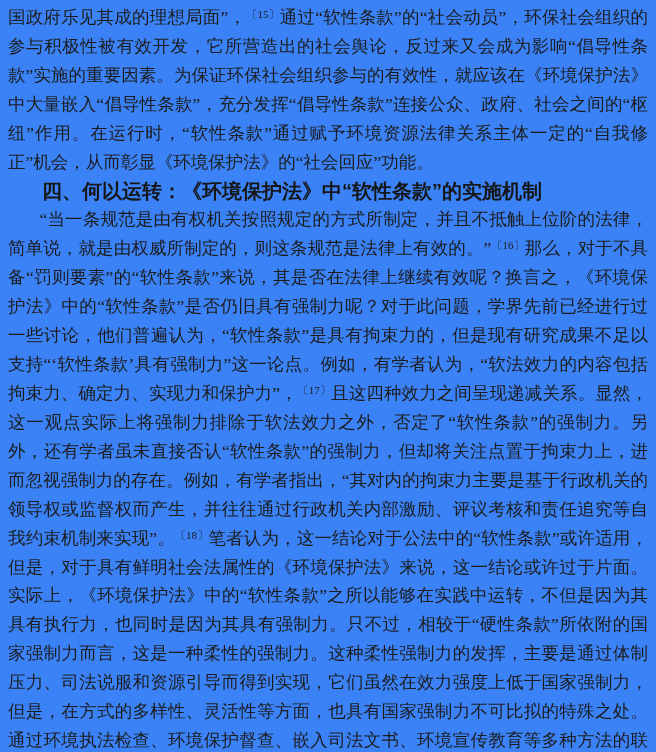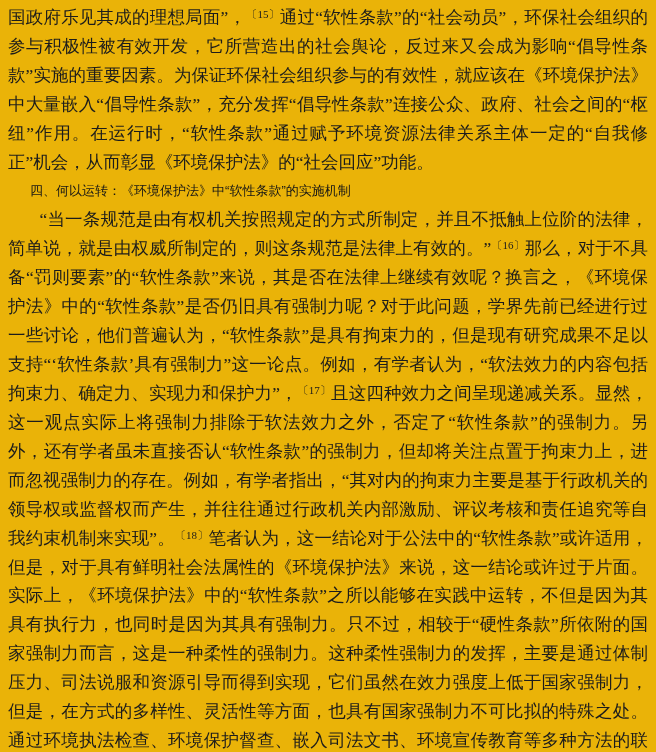--- a/index.html
+++ b/index.html
@@ -10,42 +10,42 @@
   body {
     width: 656px;
     height: 752px;
     overflow: hidden;
   }
   .page {
     width: 656px;
     height: 752px;
     box-sizing: border-box;
     padding: 3px 8px 0 8px;
-    background: #eab308;
+    background: #3b82f6;
     font-family: "Liberation Serif", "DejaVu Serif", serif;
     color: #1c1c1c;
     font-size: 17.5px;
     line-height: 28.92px;
     text-align: justify;
     text-justify: inter-ideograph;
   }
   p.para {
     margin: 0;
     padding: 0;
     text-align: justify;
   }
   p.para.indent {
     text-indent: 1.8em;
   }
   h2.heading {
     margin: 0;
     padding: 0;
     font-family: "Liberation Sans", "DejaVu Sans", sans-serif;
-    font-weight: 400;
-    font-size: 13px;
+    font-weight: 700;
+    font-size: 20px;
     line-height: 28.92px;
     text-indent: 1.7em;
     color: #161616;
   }
   sup.fn {
     font-size: 11px;
     line-height: 0;
     vertical-align: 5px;
   }
 </style>

